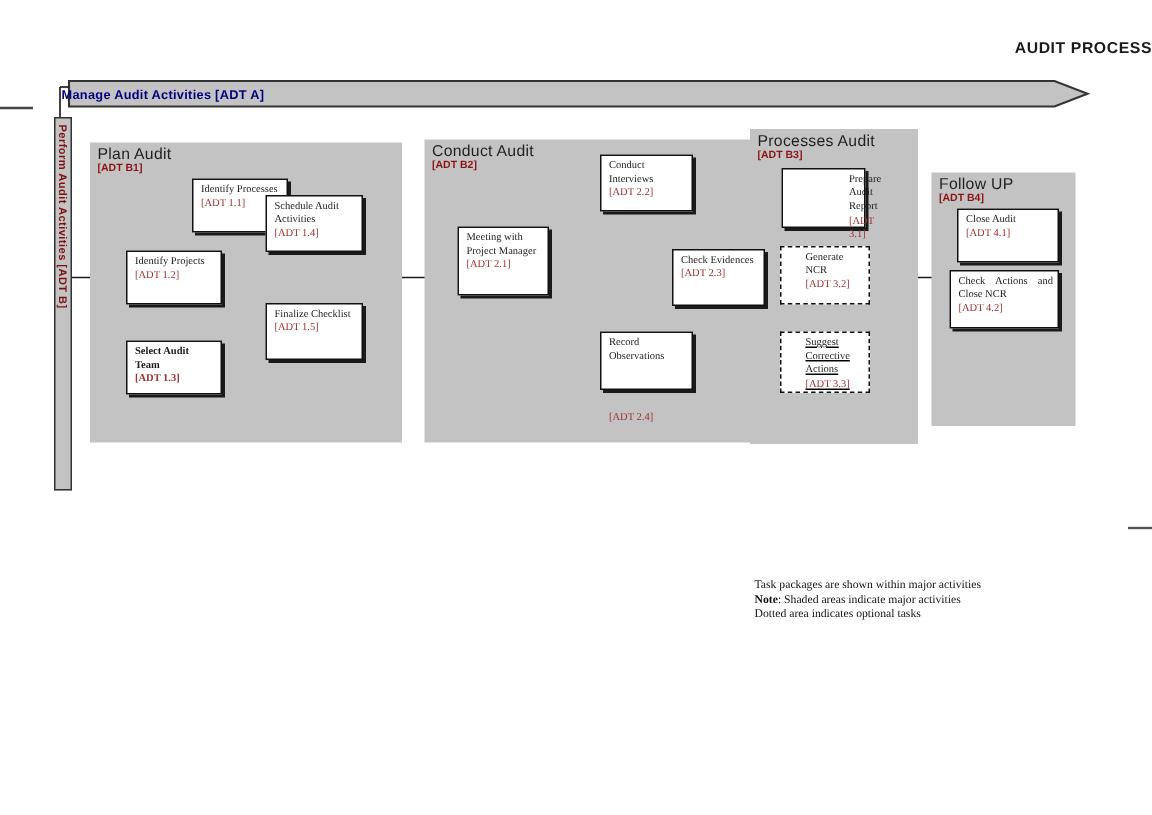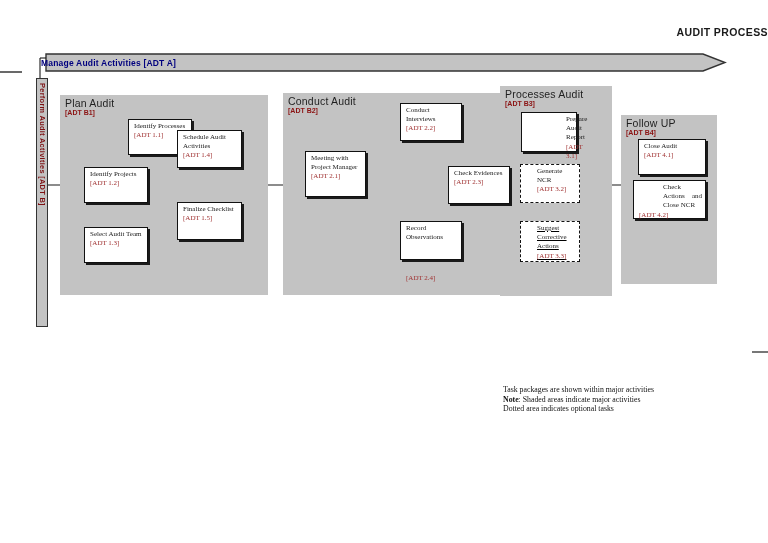--- a/index.html
+++ b/index.html
@@ -17,21 +17,21 @@
   .region{position:absolute;background:#c3c3c3;}
   .region-label{position:absolute;left:5px;top:2px;font-size:10.5px;color:#1f1f1f;
                 letter-spacing:.2px;}
   .region-code{position:absolute;left:5px;top:14px;font-size:7px;font-weight:bold;color:#8b1212;}
   .task{position:absolute;background:#ffffff;border:1.3px solid #111;
         box-shadow:2px 2px 0 #1a1a1a;box-sizing:border-box;
         display:flex;flex-direction:column;
         padding:2px 3px 2px 5px;font-family:"Liberation Serif",serif;}
   .task.dashed{border:1.3px dashed #111;box-shadow:none;padding-left:16px;}
   .task-title{font-size:7px;line-height:1.32;color:#1a1a1a;}
-  .task-title.justify{text-align:justify;margin-left:24px;}
+  .task-title.justify{text-align:justify;}
   .task-code{font-size:7px;line-height:1.32;color:#a03232;}
   .note{position:absolute;left:503px;top:385px;width:220px;
         font-family:"Liberation Serif",serif;font-size:7.8px;line-height:1.24;color:#111;}
   .note b{font-weight:bold;}
 </style>
 </head>
 <body>
 
 <div id="canvas">
 
@@ -119,21 +119,21 @@
   </div>
 
   <div class="task" style="left:84px;top:119px;width:64px;height:36px;margin-left:44px;">
     <div class="task-title">Identify Processes</div>
     <div class="task-code">[ADT 1.1]</div>
   </div>
   <div class="task" style="left:84px;top:167px;width:64px;height:36px;">
     <div class="task-title">Identify Projects</div>
     <div class="task-code">[ADT 1.2]</div>
   </div>
-  <div class="task" style="left:84px;top:227px;width:64px;height:36px;">
+  <div class="task" style="left:84px;top:227px;width:64px;height:36px;font-weight:bold;">
     <div class="task-title">Select Audit Team</div>
     <div class="task-code">[ADT 1.3]</div>
   </div>
   <div class="task" style="left:177px;top:130px;width:65px;height:38px;">
     <div class="task-title">Schedule Audit Activities</div>
     <div class="task-code">[ADT 1.4]</div>
   </div>
   <div class="task" style="left:177px;top:202px;width:65px;height:38px;">
     <div class="task-title">Finalize Checklist</div>
     <div class="task-code">[ADT 1.5]</div>

